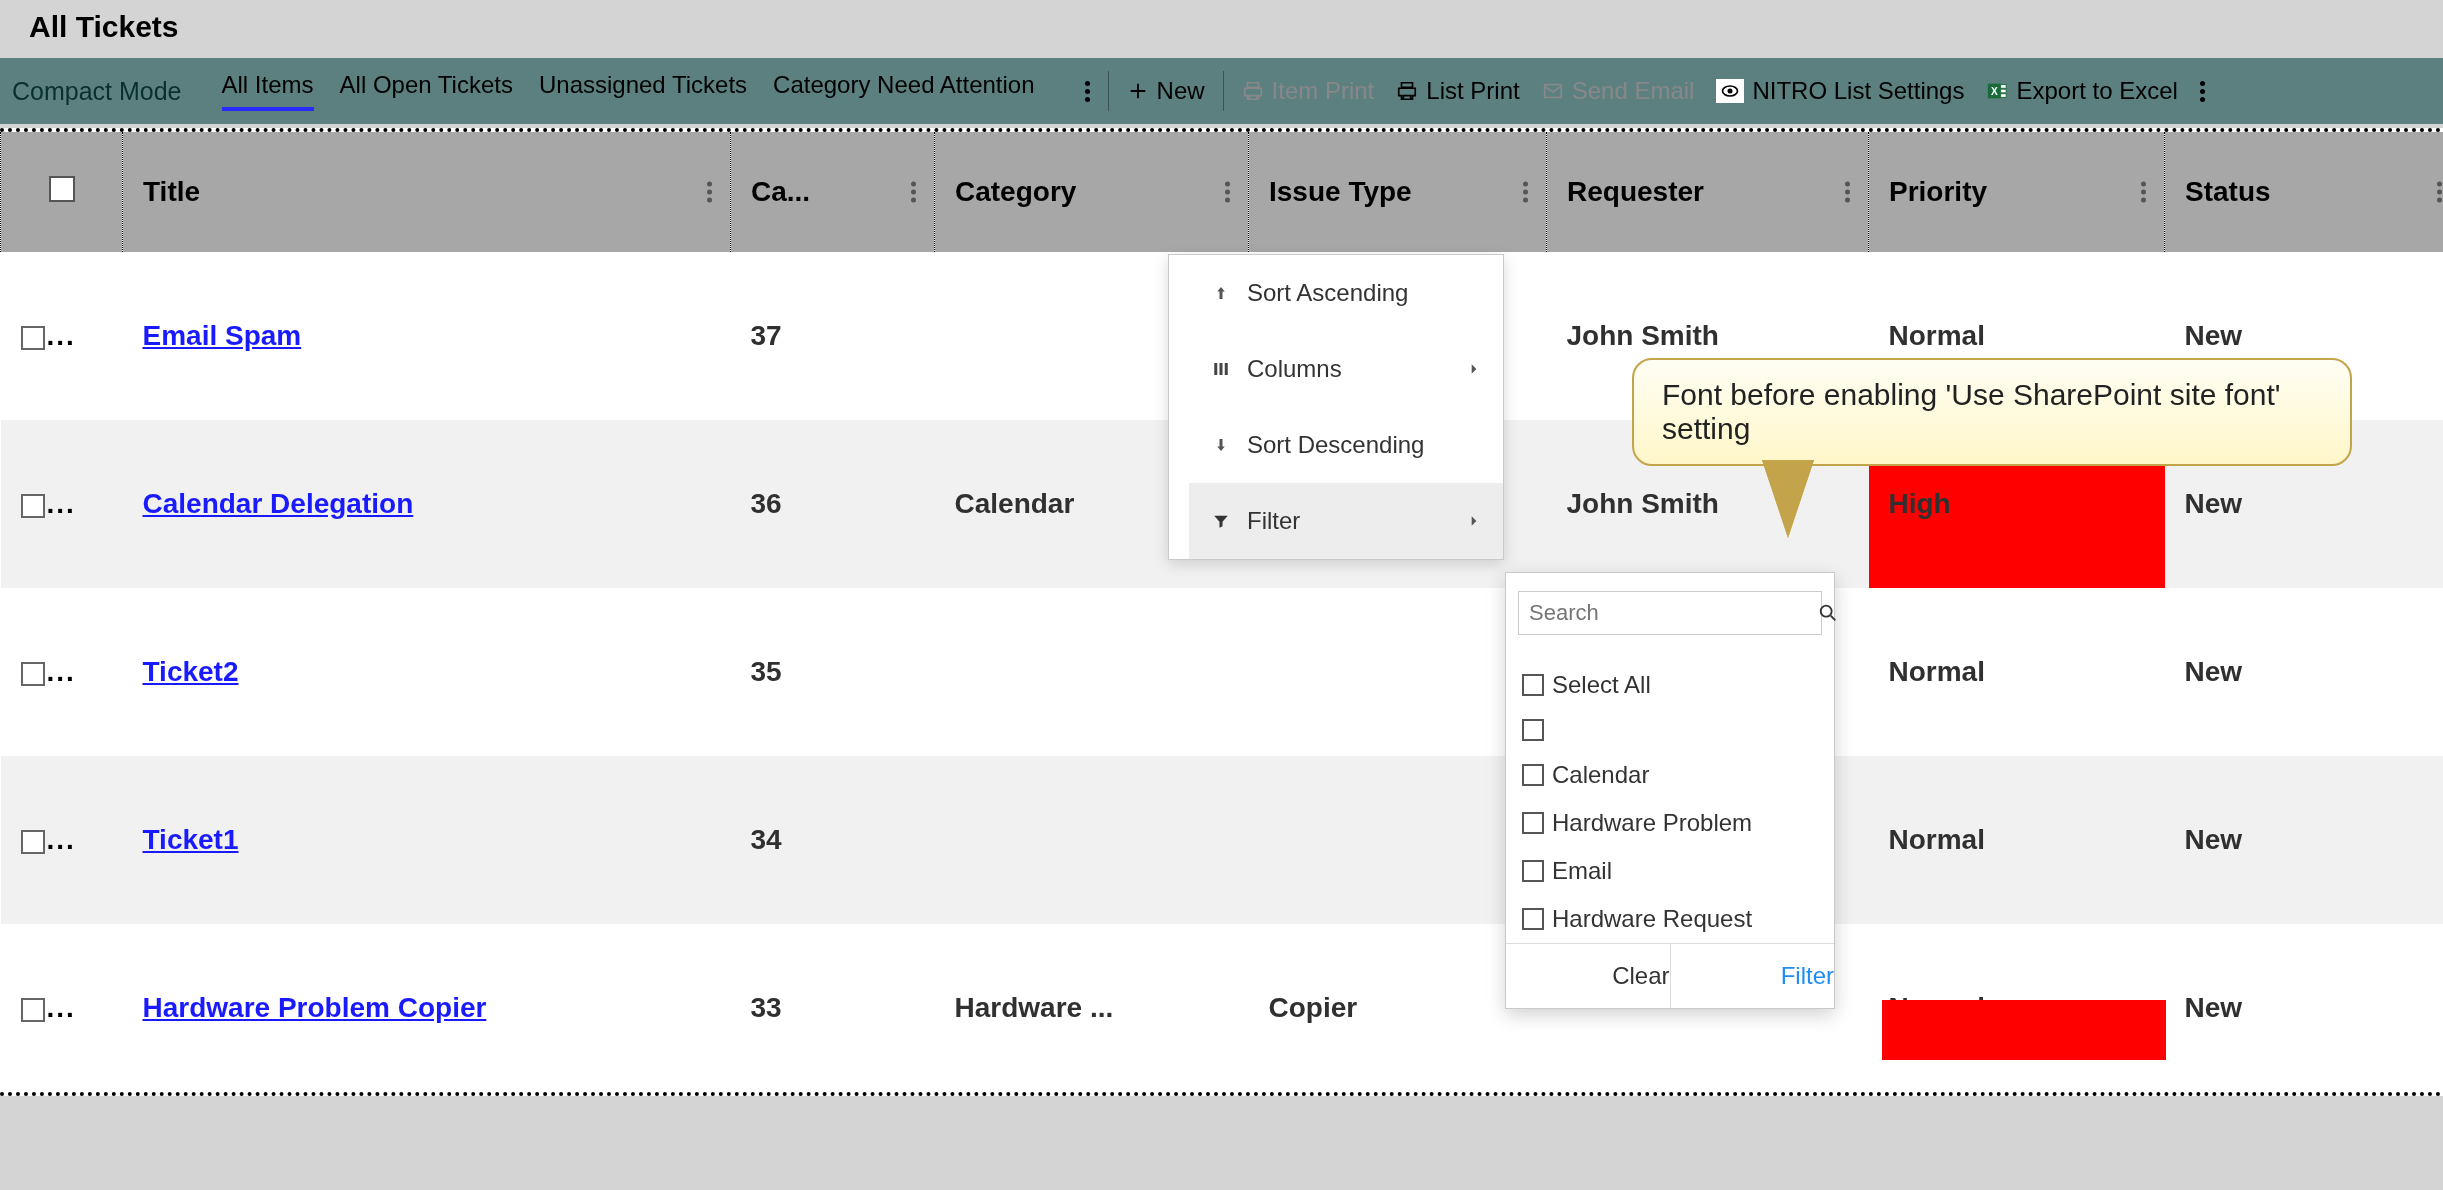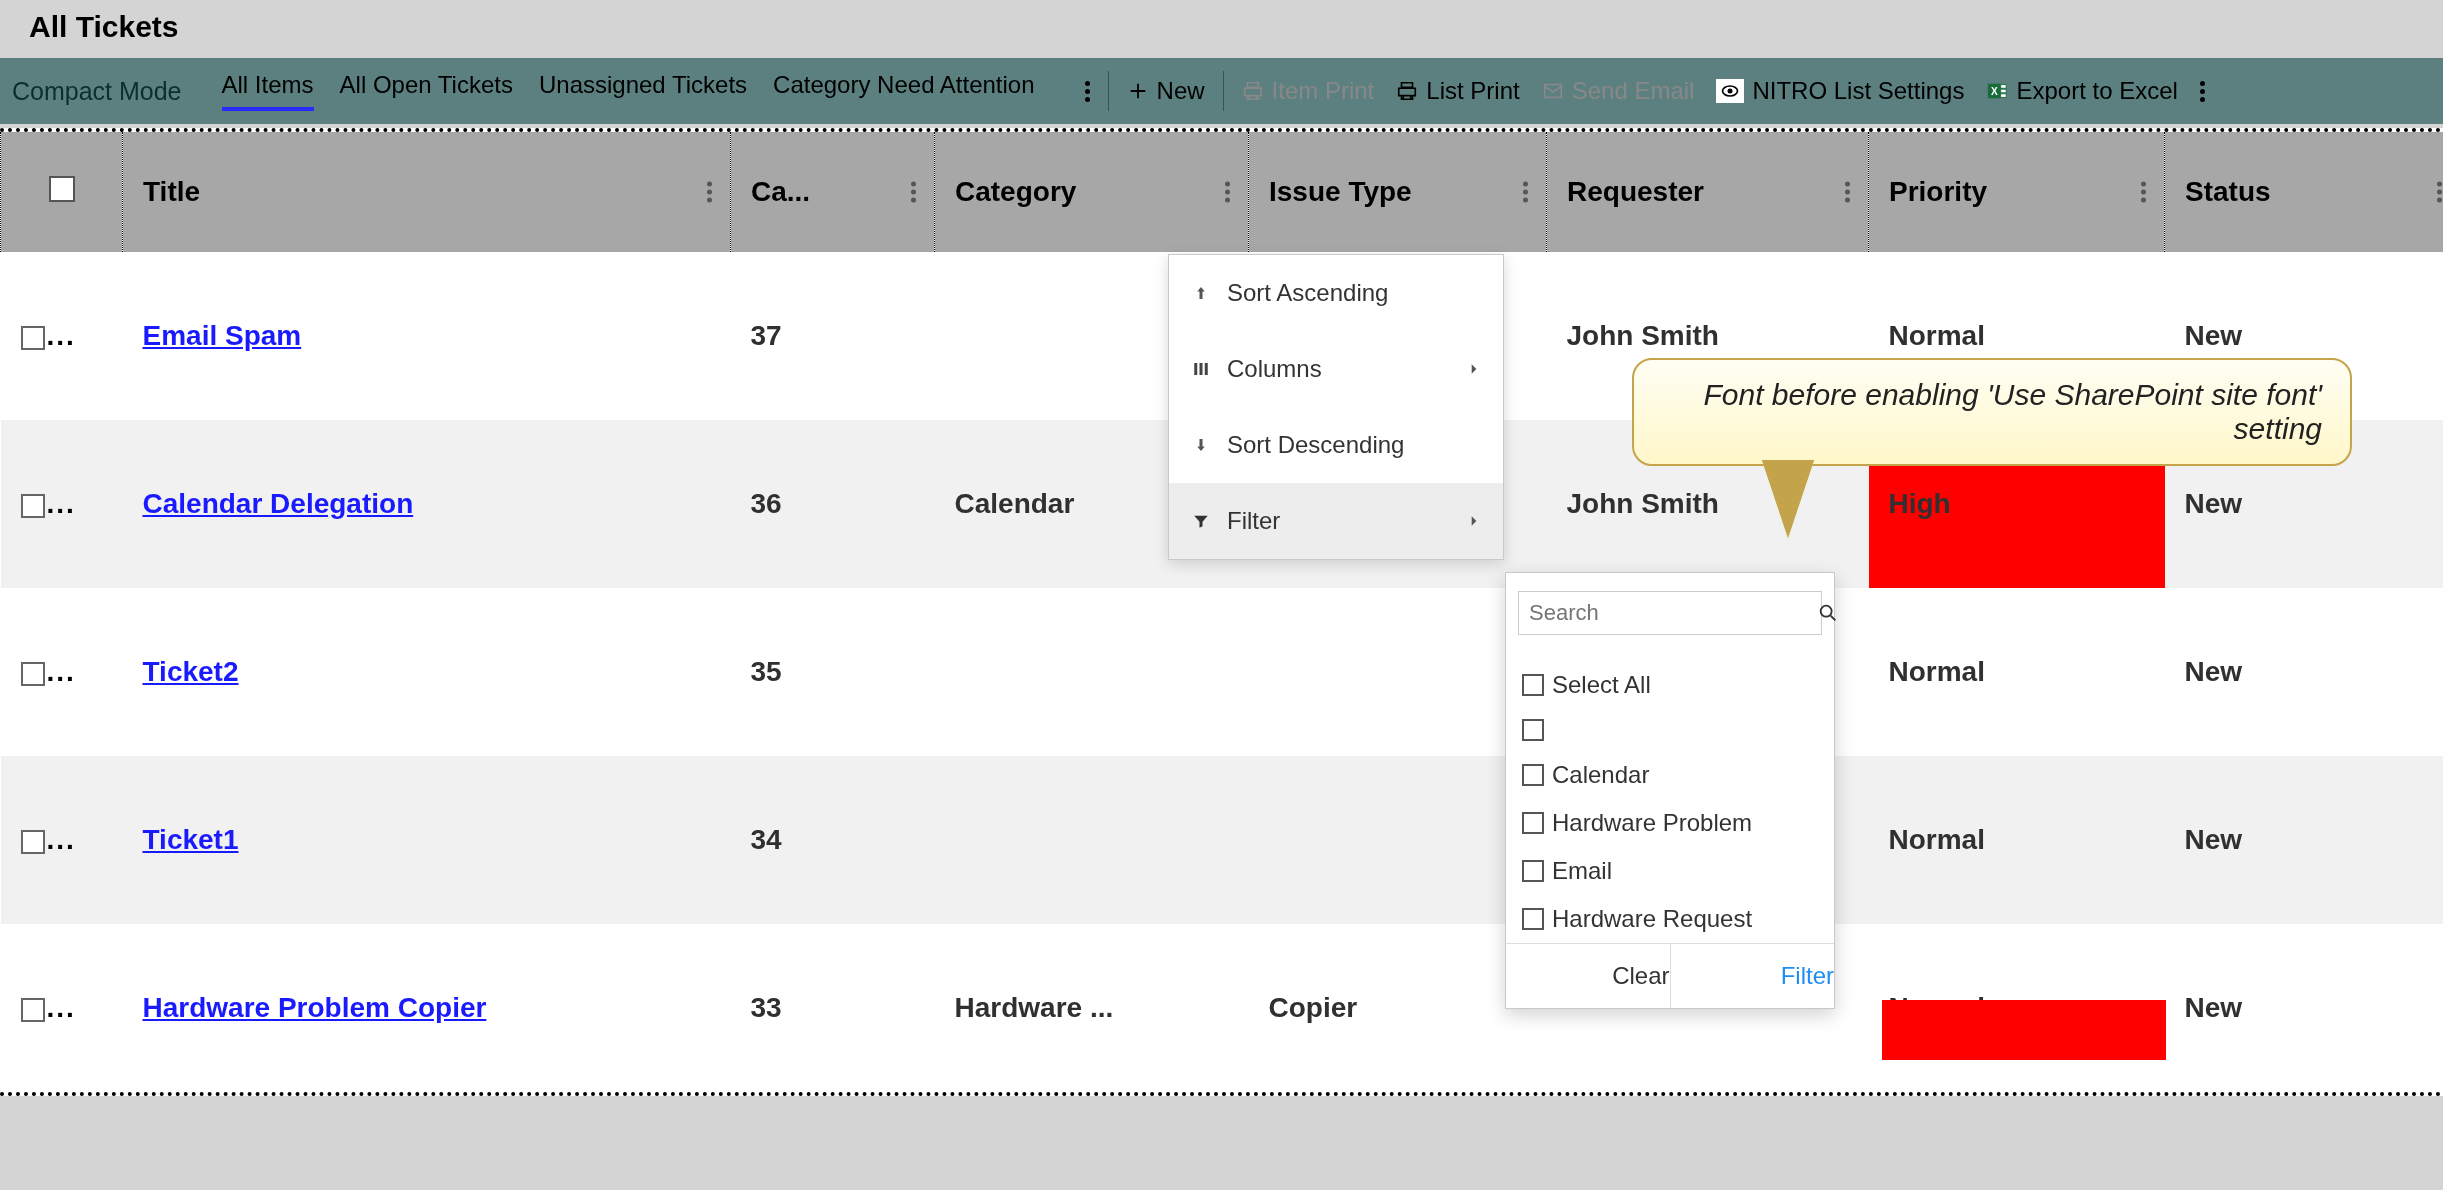--- a/index.html
+++ b/index.html
@@ -172,20 +172,21 @@
     position: absolute;
     left: 1168px;
     top: 122px;
     width: 336px;
     background: #fff;
     border: 1px solid #c9c9c9;
     box-shadow: 0 4px 14px rgba(0,0,0,.15);
     font-size: 24px;
     color: #333;
     z-index: 10;
+    padding-left: 20px;
   }
   .col-menu .mi {
     display: flex; align-items: center; gap: 16px;
     padding: 24px 22px;
     cursor: pointer;
     position: relative;
   }
   .col-menu .mi:hover, .col-menu .mi.hover { background: #ededed; }
   .col-menu .mi .caret {
     position: absolute; right: 22px; top: 50%; transform: translateY(-50%);
@@ -238,23 +239,22 @@
     position: absolute;
     left: 1632px;
     top: 226px;
     width: 720px;
     background: linear-gradient(#fffef4, #fff7c9);
     border: 2px solid #c4a44a;
     border-radius: 20px;
     padding: 18px 28px;
     font-size: 30px;
     color: #222;
-    text-align: right;
+    text-align: left;
     z-index: 12;
-    font-style: italic;
   }
   .callout .tail {
     position: absolute;
     left: 130px;
     bottom: -74px;
     width: 0; height: 0;
     border-left: 24px solid transparent;
     border-right: 24px solid transparent;
     border-top: 76px solid #fff7c9;
     filter: drop-shadow(0 0 0 #c4a44a);

